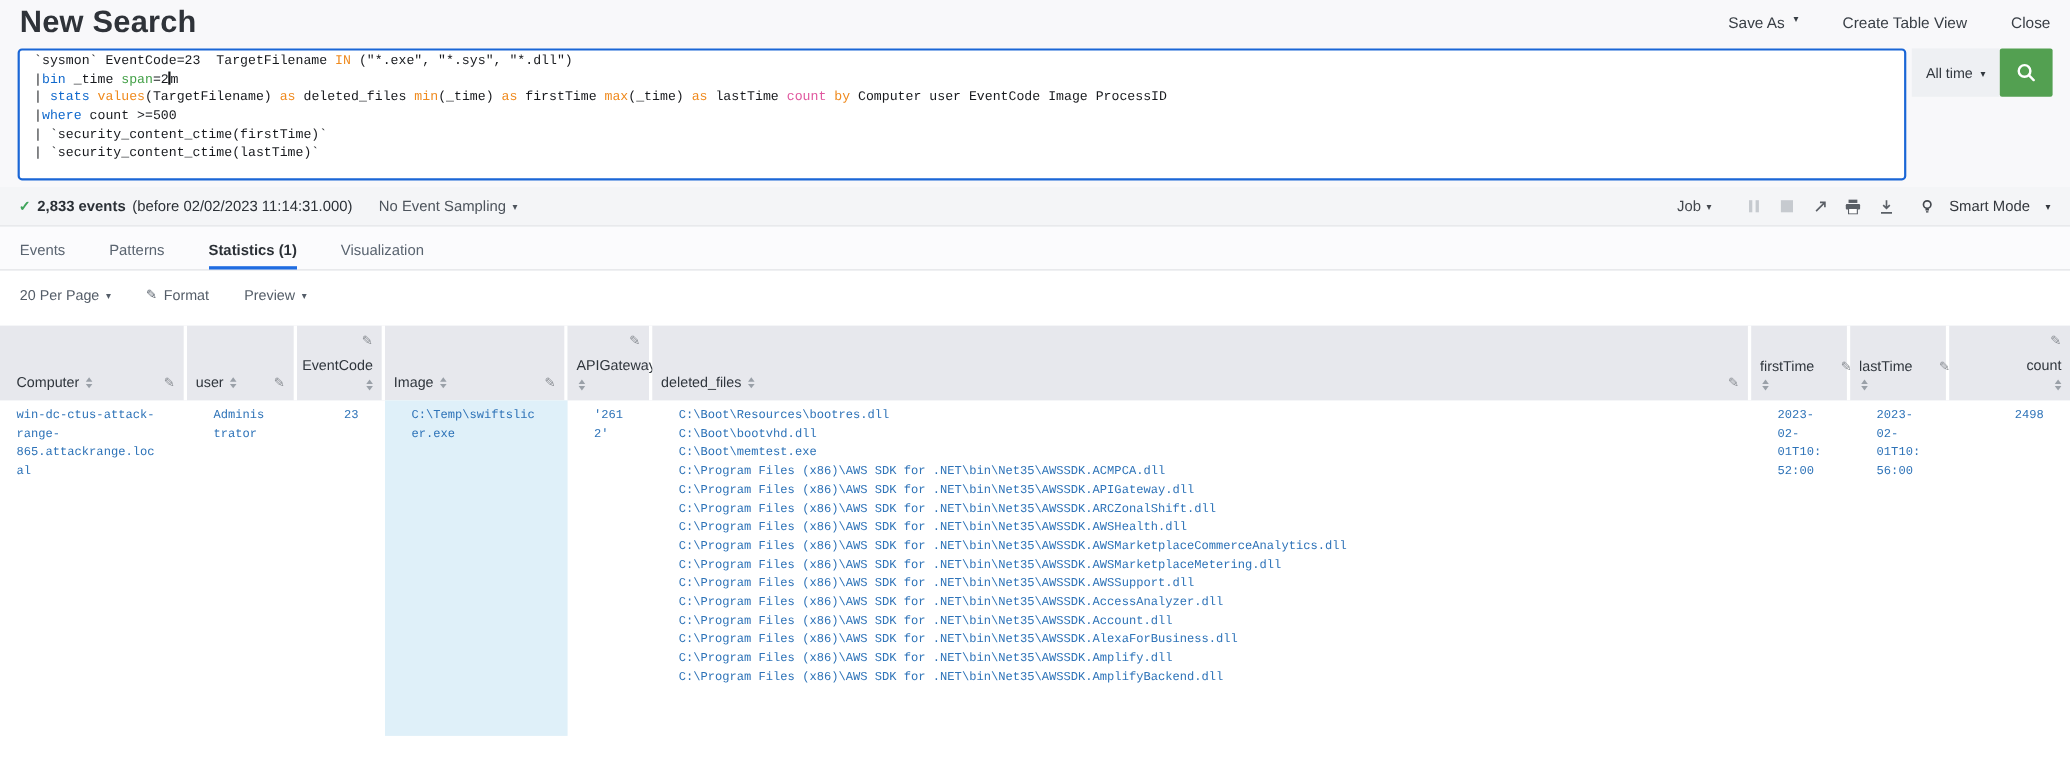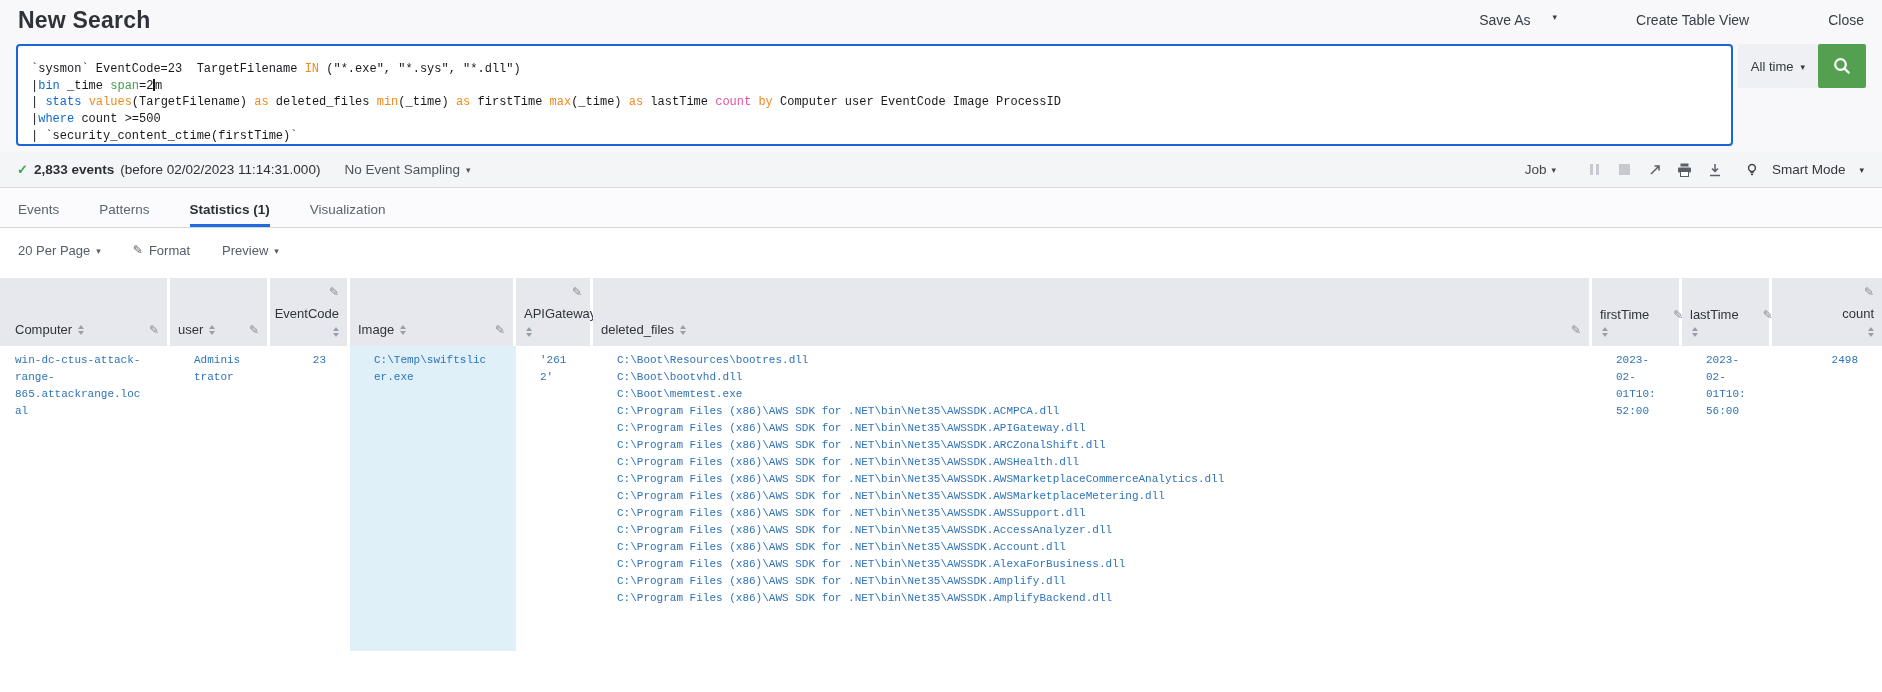--- a/index.html
+++ b/index.html
@@ -1,29 +1,29 @@
 <!DOCTYPE html>
 <html><head>
 <meta charset="utf-8">
 <style>
   * { margin:0; padding:0; box-sizing:border-box; }
   html,body { width:1882px; height:692px; overflow:hidden; background:#fff;
               font-family:"Liberation Sans", sans-serif; color:#2f353c; }
 
   
   .top { height:40px; background:#f8f8fa; display:flex; align-items:center; padding:0 18px; }
-  .top h1 { font-size:23px; font-weight:600; color:#2f3339; letter-spacing:.2px; }
+  .top h1 { font-size:28px; font-weight:600; color:#2f3339; letter-spacing:.2px; }
   .top-actions { margin-left:auto; display:flex; gap:40px; font-size:14px; color:#383e45; }
-  .action { cursor:pointer; display:inline-flex; align-items:flex-start; gap:22px;margin-left:39px; }
+  .action { cursor:pointer; display:inline-flex; align-items:flex-start; gap:8px; }
   .caret { font-size:9px; line-height:1; position:relative; top:1px; color:inherit; }
 
   
   .search-row { background:#f8f8fa; display:flex; align-items:flex-start; padding:4px 16px 6px; }
-  .search-box { flex:1; height:102px; background:#fff; border:2px solid #1a66d6; border-radius:4px;
-                padding:15px 13px; overflow:hidden; }
+  .search-box { flex:1; height:120px; background:#fff; border:2px solid #1a66d6; border-radius:4px;
+                padding:1px 13px; overflow:hidden; }
   .query { font-family:"Liberation Mono","DejaVu Sans Mono",monospace; font-size:12px;
            line-height:16.7px; color:#17191d; }
   .q-line { white-space:pre; }
   .c-cmd  { color:#0f68cc; }
   .c-func { color:#ef8a1e; }
   .c-mod  { color:#43a047; }
   .c-agg  { color:#e0569e; }
   .caret-cursor { display:inline-block; width:1.5px; height:12px; background:#15171a; vertical-align:-2px; }
 
   .time-picker { height:44px; margin-left:5px; background:#eef0f3; display:flex; align-items:center;

